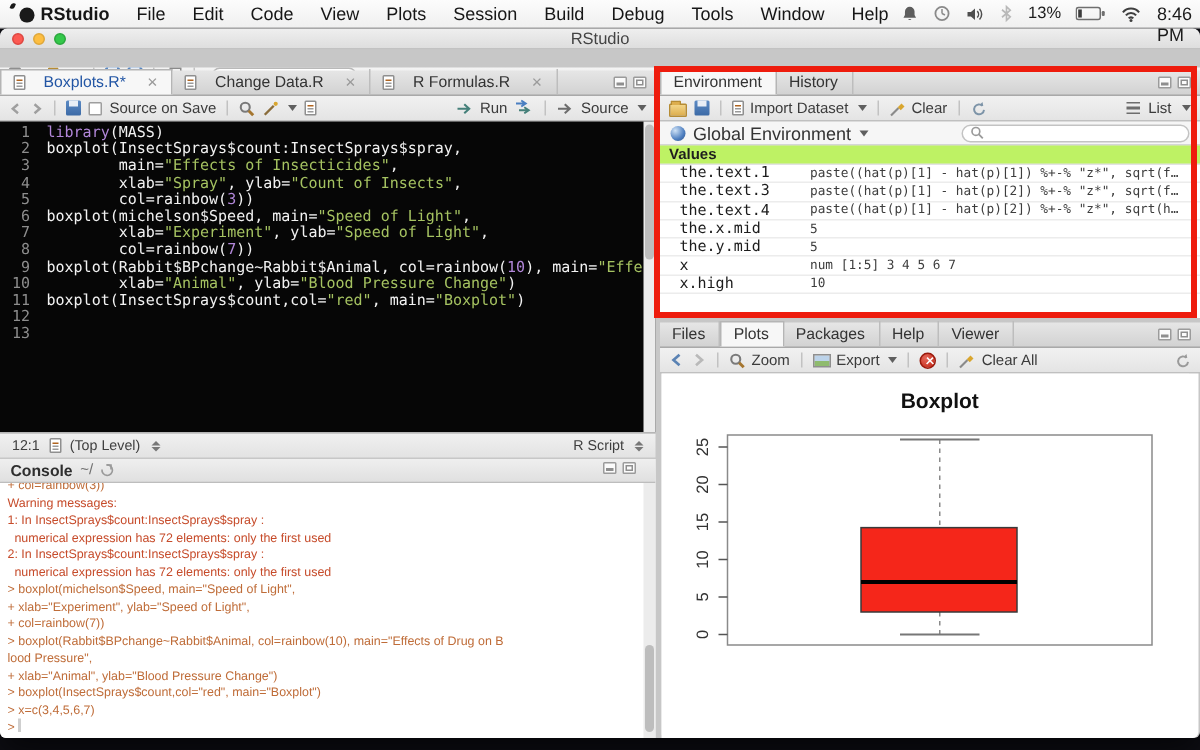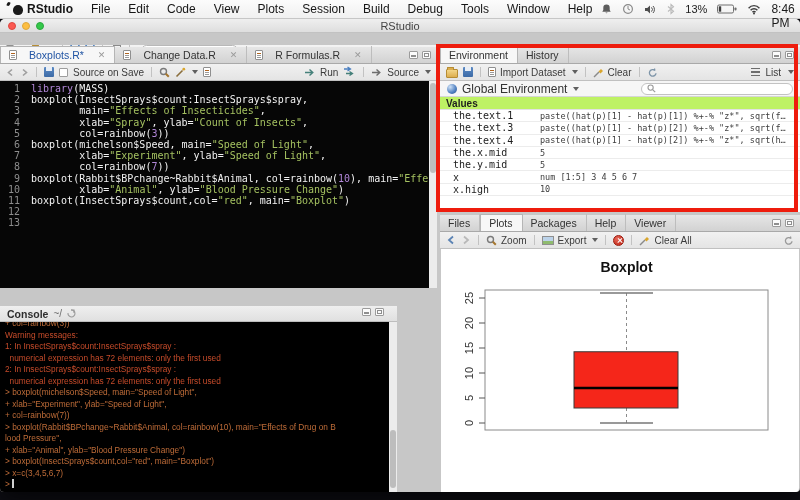--- a/index.html
+++ b/index.html
@@ -70,21 +70,21 @@
 #code{position:absolute;left:0;top:62px;width:437px;height:207px;background:#060606;overflow:hidden;font-family:"DejaVu Sans Mono","Liberation Mono",monospace;font-size:10px;line-height:11.2px;white-space:pre;padding-top:2px}
 .code-line{display:flex}
 .gutter{width:20px;text-align:right;color:#8d8d8d;flex:0 0 20px}
 .code-text{margin-left:11px}
 .c-kw{color:#b287d9}.c-str{color:#a5c261}.c-num{color:#b287d9}.c-pl{color:#f2f2f2}
 #editor-scroll{position:absolute;left:429px;top:62px;width:8px;height:207px;background:#ececec}
 #editor-scroll .thumb{position:absolute;left:1px;top:2px;width:6px;height:90px;background:#bdbdbd;border-radius:3px}
 #editor-status{position:absolute;left:0;top:269px;width:437px;height:17px;background:linear-gradient(#f0f0f0,#e3e3e3);border-top:1px solid #b5b5b5;display:flex;align-items:center;font-size:9.5px;color:#3f3f3f;padding:0 8px;gap:6px}
 #rscript-lbl{margin-left:auto;display:flex;align-items:center}
 
-#console-pane{position:absolute;left:0;top:287px;width:397px;height:186px;background:#000000;border-radius:0 0 0 4px;overflow:hidden}
+#console-pane{position:absolute;left:0;top:287px;width:437px;height:186px;background:#ffffff;border-radius:0 0 0 4px;overflow:hidden}
 #console-header{position:absolute;left:0;top:0;width:100%;height:16px;background:linear-gradient(#efefef,#e0e0e0);border-bottom:1px solid #bdbdbd;display:flex;align-items:center;gap:5px;padding:0 7px;font-size:10.5px;color:#2e2e2e}
 #console-header .path{color:#6f6f6f;font-size:10px}
 #console-body{position:absolute;left:0;top:16px;width:429px;height:170px;overflow:hidden;font-family:Liberation Sans, sans-serif;font-size:8.3px;line-height:11.5px;white-space:pre;padding:2px 0 0 5px}
 #console-body .line:first-child{margin-top:-6px}
 .con-cmd{color:#bf6c38}.con-warn{color:#c64b2a}
 .cursor{display:inline-block;width:2px;height:9px;background:#cfcfcf;vertical-align:-1px}
 #console-scroll{position:absolute;right:0;top:16px;width:8px;height:170px;background:#ececec}
 #console-scroll .thumb{position:absolute;left:1px;bottom:4px;width:6px;height:58px;background:#bdbdbd;border-radius:3px}
 
 #env-tabs{left:440px;top:28px;width:360px;height:17px}
@@ -272,20 +272,38 @@
           </svg>
           <span class="tbtxt">Source</span>
           <span class="caret"></span>
         </span>
     </span>
   </div>
   <div id="code"><div class="code-line"><span class="gutter">1</span><span class="code-text"><span class="c-kw">library</span><span class="c-pl">(MASS)</span></span></div><div class="code-line"><span class="gutter">2</span><span class="code-text"><span class="c-pl">boxplot(InsectSprays$count:InsectSprays$spray,</span></span></div><div class="code-line"><span class="gutter">3</span><span class="code-text"><span class="c-pl">        main=</span><span class="c-str">"Effects of Insecticides"</span><span class="c-pl">,</span></span></div><div class="code-line"><span class="gutter">4</span><span class="code-text"><span class="c-pl">        xlab=</span><span class="c-str">"Spray"</span><span class="c-pl">, ylab=</span><span class="c-str">"Count of Insects"</span><span class="c-pl">,</span></span></div><div class="code-line"><span class="gutter">5</span><span class="code-text"><span class="c-pl">        col=rainbow(</span><span class="c-num">3</span><span class="c-pl">))</span></span></div><div class="code-line"><span class="gutter">6</span><span class="code-text"><span class="c-pl">boxplot(michelson$Speed, main=</span><span class="c-str">"Speed of Light"</span><span class="c-pl">,</span></span></div><div class="code-line"><span class="gutter">7</span><span class="code-text"><span class="c-pl">        xlab=</span><span class="c-str">"Experiment"</span><span class="c-pl">, ylab=</span><span class="c-str">"Speed of Light"</span><span class="c-pl">,</span></span></div><div class="code-line"><span class="gutter">8</span><span class="code-text"><span class="c-pl">        col=rainbow(</span><span class="c-num">7</span><span class="c-pl">))</span></span></div><div class="code-line"><span class="gutter">9</span><span class="code-text"><span class="c-pl">boxplot(Rabbit$BPchange~Rabbit$Animal, col=rainbow(</span><span class="c-num">10</span><span class="c-pl">), main=</span><span class="c-str">"Effects of Drug on Blood Pressure"</span></span></div><div class="code-line"><span class="gutter">10</span><span class="code-text"><span class="c-pl">        xlab=</span><span class="c-str">"Animal"</span><span class="c-pl">, ylab=</span><span class="c-str">"Blood Pressure Change"</span><span class="c-pl">)</span></span></div><div class="code-line"><span class="gutter">11</span><span class="code-text"><span class="c-pl">boxplot(InsectSprays$count,col=</span><span class="c-str">"red"</span><span class="c-pl">, main=</span><span class="c-str">"Boxplot"</span><span class="c-pl">)</span></span></div><div class="code-line"><span class="gutter">12</span><span class="code-text"> </span></div><div class="code-line"><span class="gutter">13</span><span class="code-text"> </span></div></div>
   <div id="editor-scroll">
       <div class="thumb"></div>
     </div>
+  <div id="editor-status">
+    <span>12:1</span>
+    <span class="page-ic"></span>
+    <span class="grp">
+        <span>(Top Level)</span>
+        <span class="updown">
+          <i class="u"></i>
+          <i class="d"></i>
+        </span>
+      </span>
+    <span id="rscript-lbl" class="grp">
+        <span>R Script</span>
+        <span class="updown">
+          <i class="u"></i>
+          <i class="d"></i>
+        </span>
+      </span>
+  </div>
 
   <div id="console-pane">
     <div id="console-header">
       <b>Console</b>
       <span class="path">~/</span>
       <svg width="9" height="9">
           <path d="M1 4 a3.5 3.5 0 1 0 3-3" fill="none" stroke="#9a9a9a" stroke-width="1.1"></path>
           <path d="M4 1 h3 v3" fill="none" stroke="#9a9a9a" stroke-width="1.1"></path>
         </svg>
       <span class="minmax">

